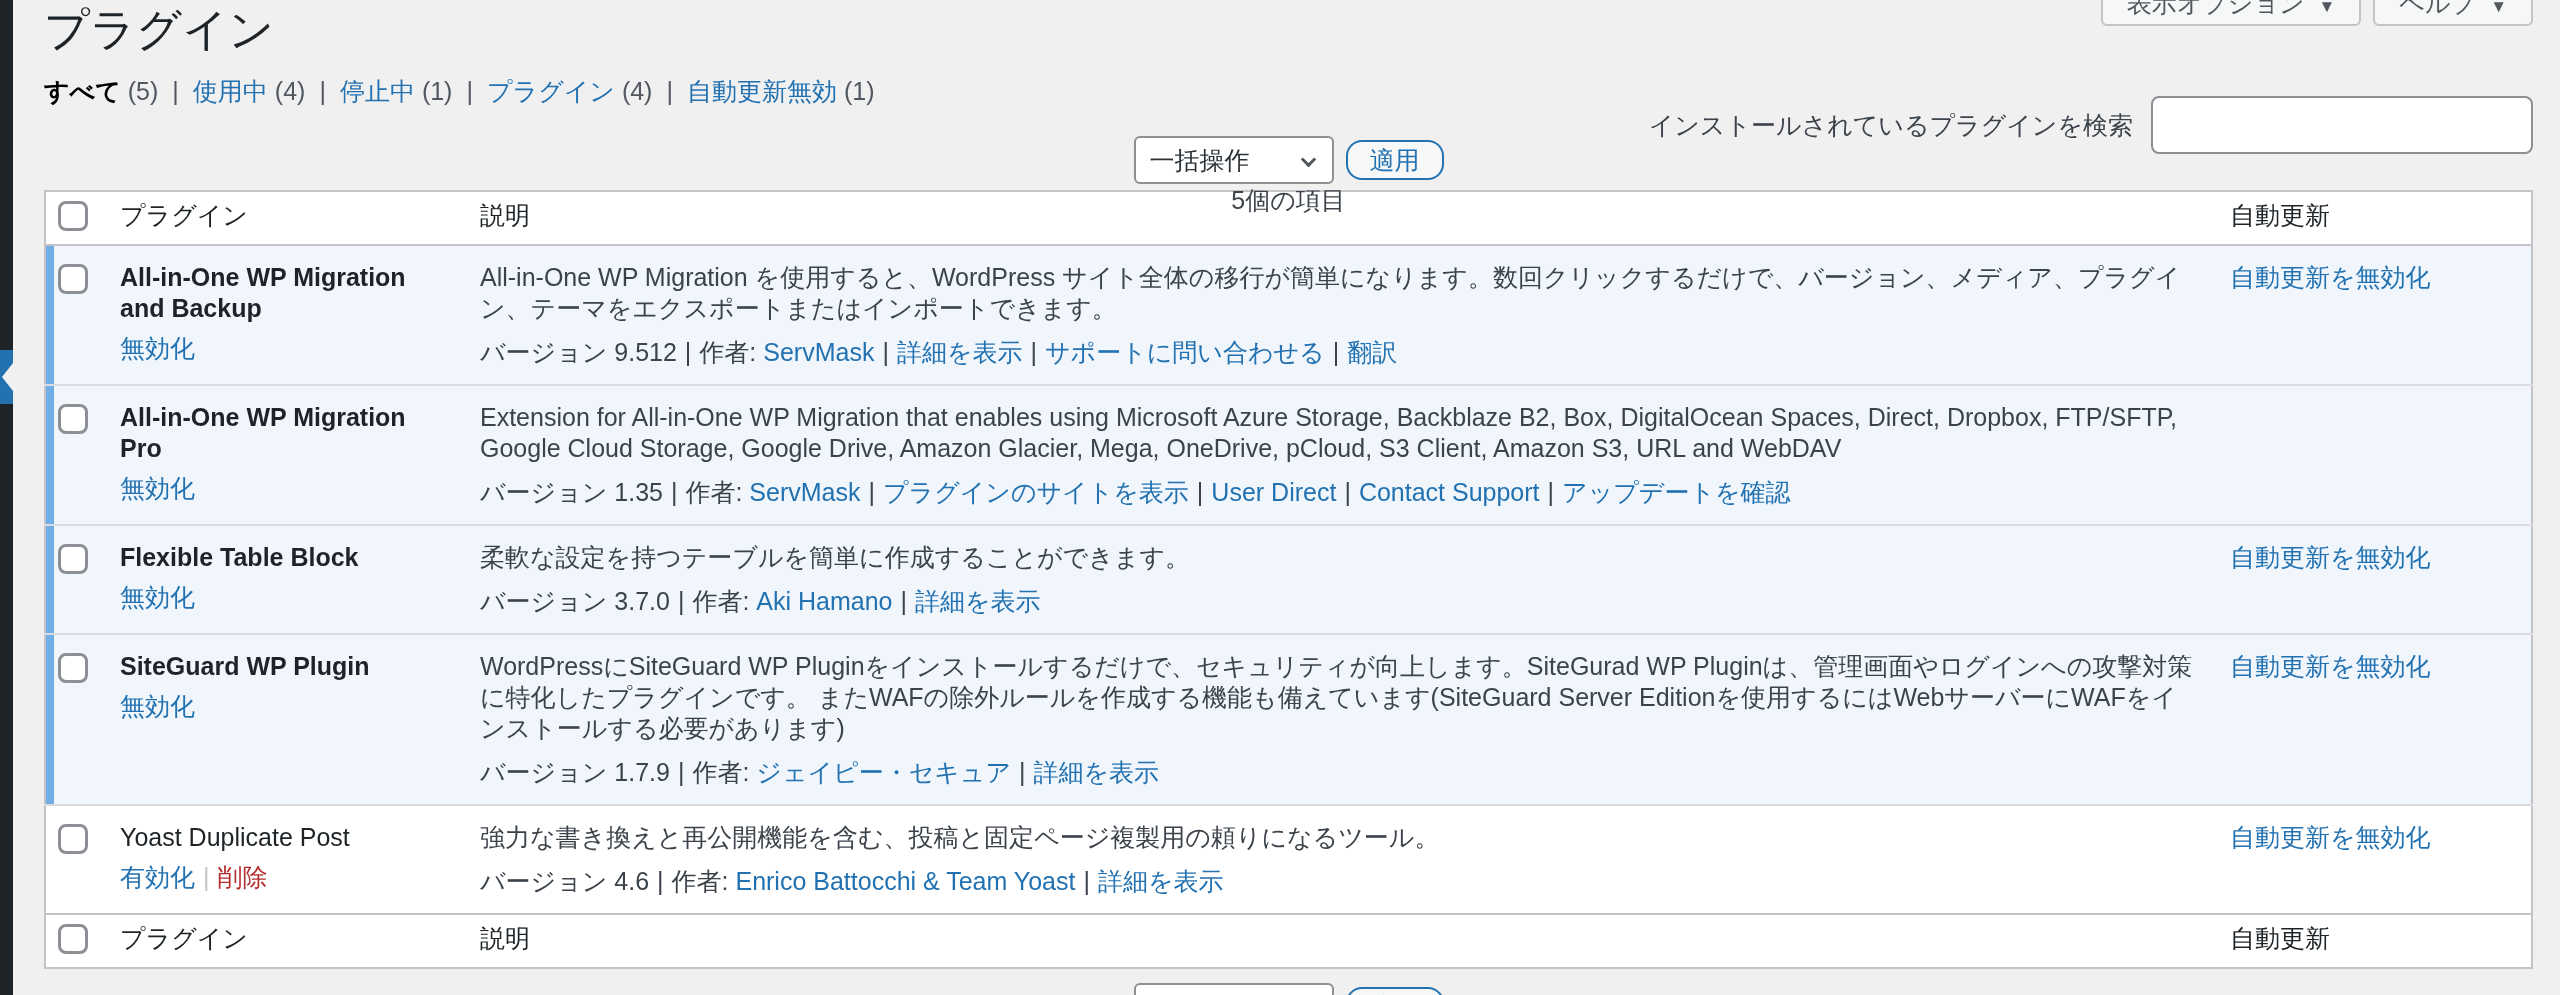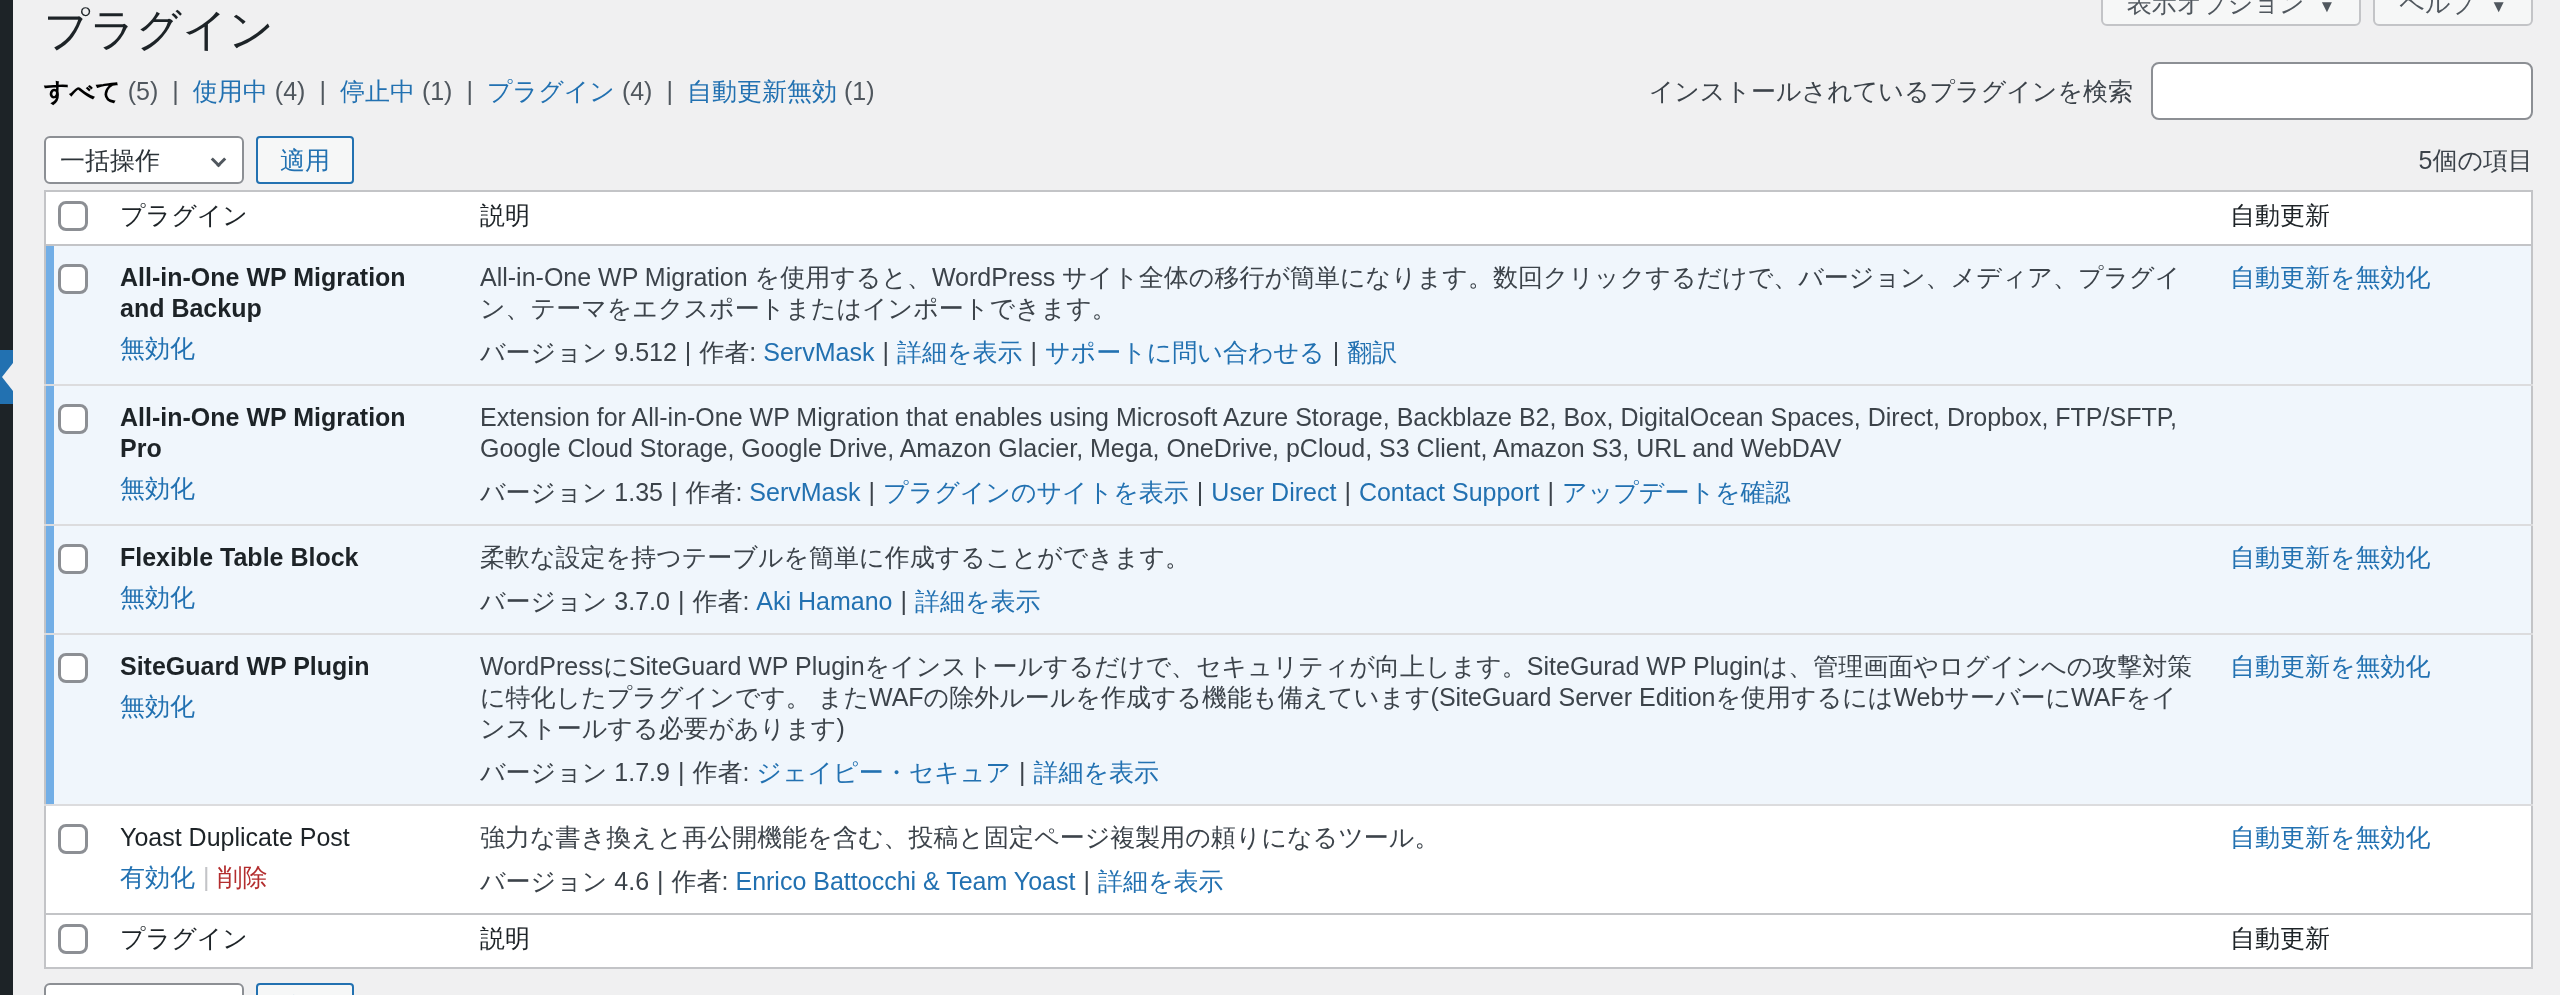--- a/index.html
+++ b/index.html
@@ -39,37 +39,37 @@
 
   
   .subsubsub { list-style:none; margin-top:22px; font-size:25px; line-height:30px; display:flex; flex-wrap:wrap; }
   .subsubsub li { display:flex; align-items:center; }
   .subsubsub a { color:#2271b1; }
   .subsubsub .current-filter { color:#000; font-weight:700; }
   .subsubsub .count { color:#50575e; margin-left:7px; }
   .subsubsub .sep { color:#50575e; margin:0 14px; }
 
   
-  .search-box { position:absolute; top:62px; right:0; display:flex; align-items:center; gap:18px; }
+  .search-box { position:absolute; top:96px; right:0; display:flex; align-items:center; gap:18px; }
   .search-box label { font-size:25px; color:#3c434a; }
   .search-box input { width:382px; height:58px; background:#fff; border:2px solid #8c8f94;
     border-radius:8px; font-size:25px; padding:0 14px; outline:none; }
 
   
-  .tablenav { display:flex; justify-content:space-between; align-items:center; height:48px; }
+  .tablenav { display:flex; justify-content:space-between; align-items:center; height:48px;flex-direction:column; }
   .tablenav.top { margin-top:30px; }
   .tablenav.bottom { margin-top:14px; }
   .bulkactions { display:flex; align-items:center; }
   .select-wrap { position:relative; width:200px; height:48px; background:#fff;
     border:2px solid #8c8f94; border-radius:6px; color:#2c3338;
     display:flex; align-items:center; padding:0 40px 0 14px; cursor:pointer; }
   .select-wrap .chev { position:absolute; right:18px; top:16px; width:11px; height:11px;
     border-right:3px solid #50575e; border-bottom:3px solid #50575e; transform:rotate(45deg); }
-  .apply-btn { margin-left:12px; height:48px; padding:0 22px; border:2px solid #2271b1;
-    border-radius:4px; background:#f6f7f7; color:#2271b1; font-size:25px; cursor:pointer; font-family:inherit; }
+  .apply-btn { margin-left:12px; height:40px; padding:0 22px; border:2px solid #2271b1;
+    border-radius:16px; background:#f6f7f7; color:#2271b1; font-size:25px; cursor:pointer; font-family:inherit; }
   .displaying-num { color:#3c434a; font-size:25px; }
 
   
   table.plugins { width:100%; border-collapse:collapse; background:#fff;
     border:2px solid #c3c4c7; margin-top:6px; }
   table.plugins th, table.plugins td { text-align:left; vertical-align:top; font-weight:400; }
   thead th, tfoot th { padding:7px 16px; font-size:25px; color:#1d2327; vertical-align:middle; }
   thead th { border-bottom:2px solid #c3c4c7; }
   tfoot th { border-top:2px solid #c3c4c7; }
   .check-col { width:56px; padding-left:12px !important; }

